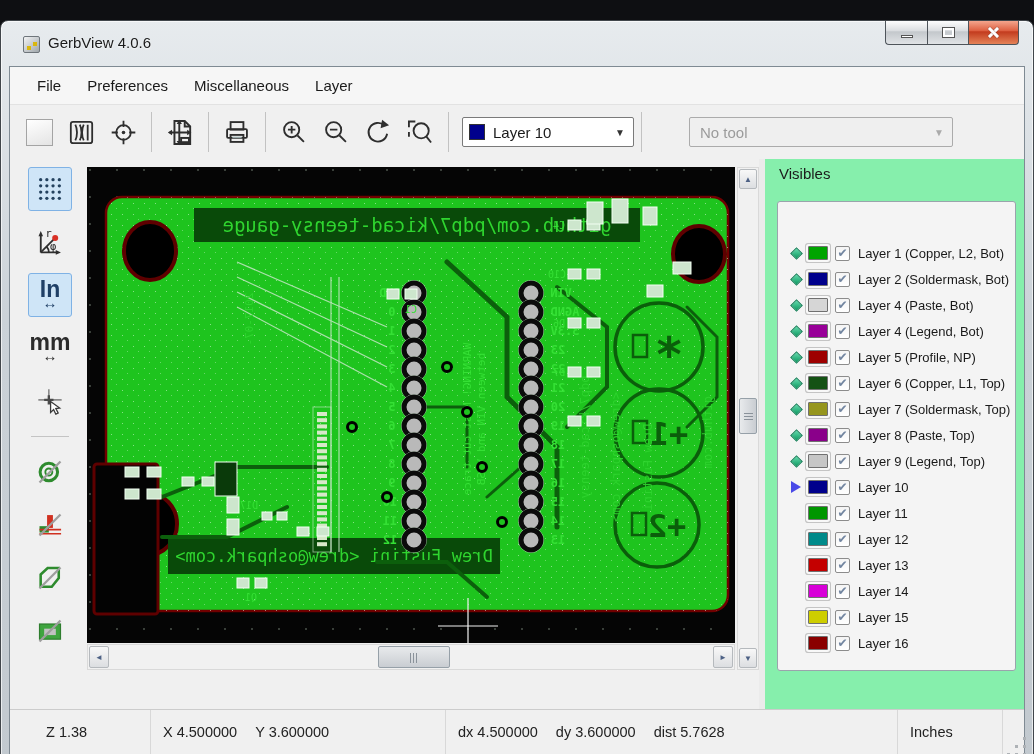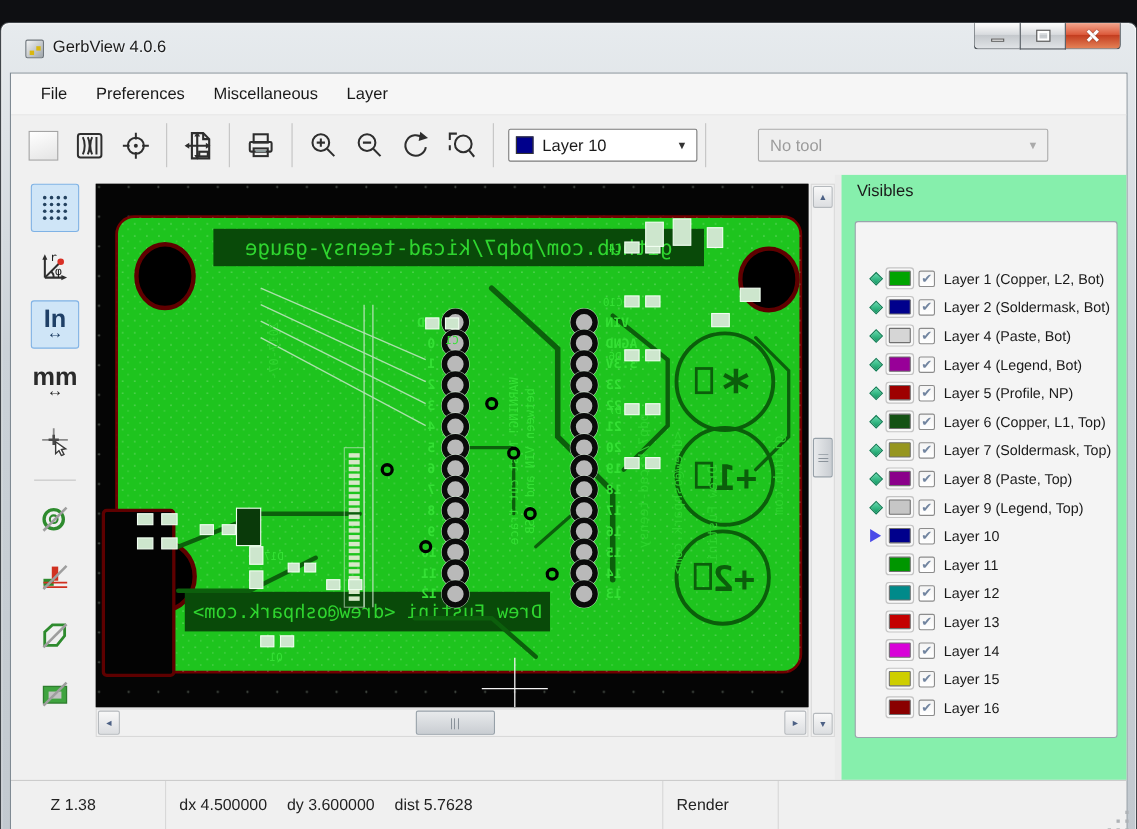--- a/index.html
+++ b/index.html
@@ -692,19 +692,20 @@
                   <span class="cb">✔</span>
                   <span class="lbl">Layer 16</span>
                 </div>
             </div>
           </div>
         </div>
       </div>
 
       <div class="statusbar">
         <div class="scell c1"><span>Z 1.38</span></div>
+        <div class="scell c2"><span>X 4.500000</span><span class="gap"></span><span>Y 3.600000</span></div>
         <div class="scell c3"><span>dx 4.500000</span><span class="gap"></span><span>dy 3.600000</span><span class="gap"></span><span>dist 5.7628</span></div>
-        <div class="scell c4"><span>Render</span></div>
+        <div class="scell c4"><span>Inches</span></div>
         <div class="scell c5"><span class="gripdots"></span></div>
       </div>
     </div>
   </div>
 </div>
 
 </body></html>

